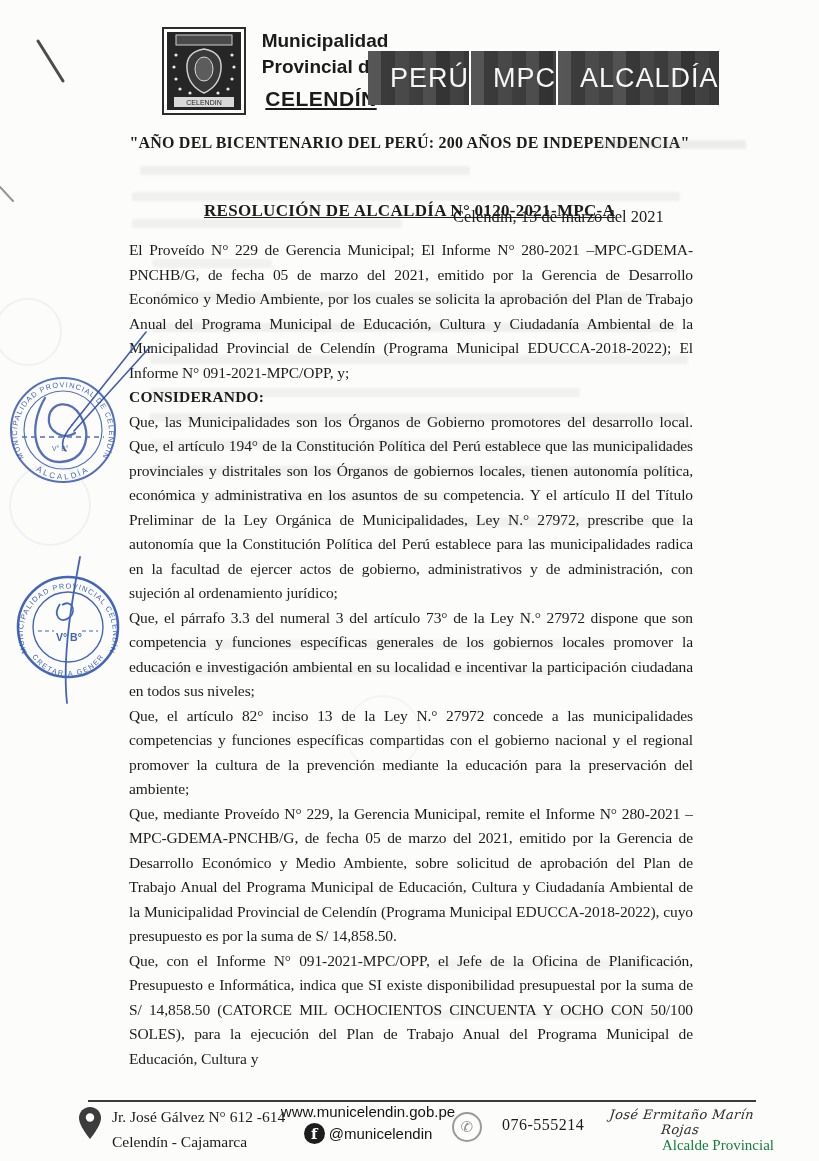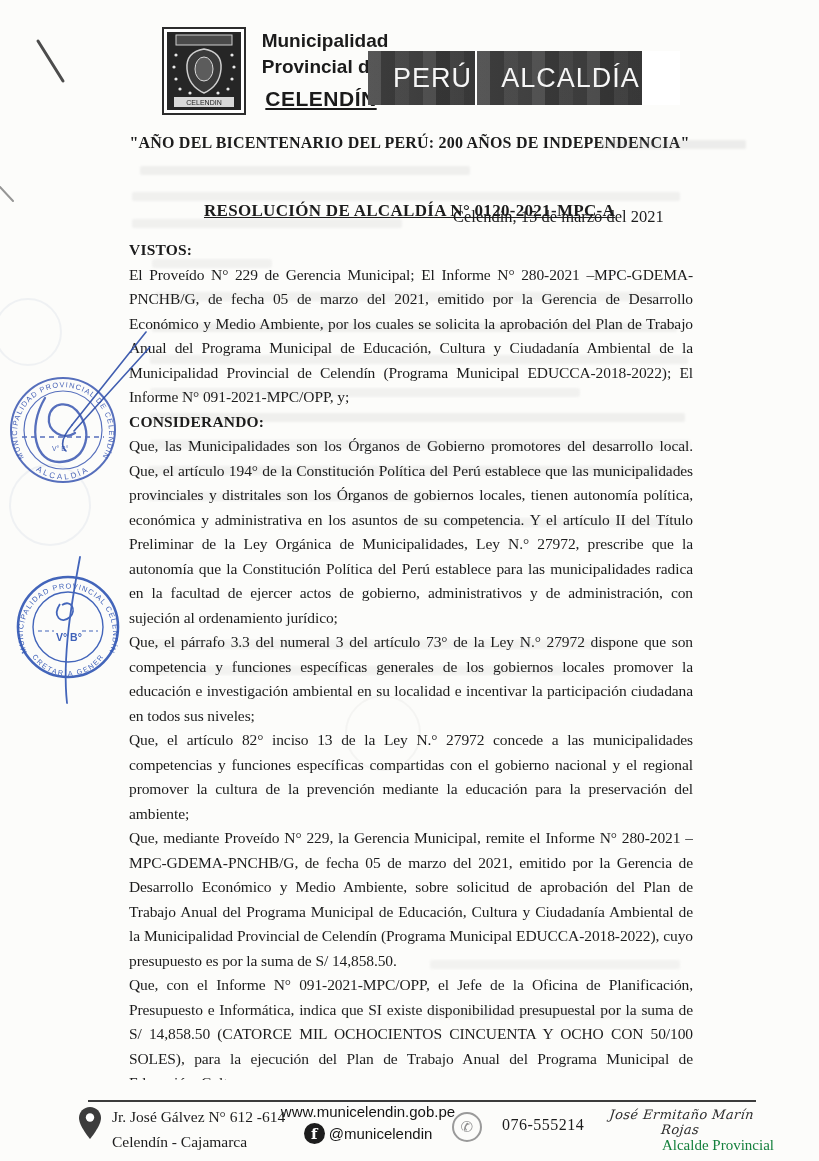--- a/index.html
+++ b/index.html
@@ -90,20 +90,21 @@
 </div>
 
 <div class="org-block">
   <div class="org-l1">Municipalidad</div>
   <div class="org-l2">Provincial de</div>
   <div class="org-name">CELENDÍN</div>
 </div>
 
 <div class="banner">
   <div class="cell c1">PERÚ</div>
+  <div class="cell c2">MPC</div>
   <div class="cell c3">ALCALDÍA</div>
 </div>
 
 <div class="motto">"AÑO DEL BICENTENARIO DEL PERÚ: 200 AÑOS DE INDEPENDENCIA"</div>
 <div class="res-title">RESOLUCIÓN DE ALCALDÍA N° 0120-2021-MPC-A</div>
 <div class="dateline">Celendín, 15 de marzo del 2021</div>
 
 <div class="ghost" style="left:598px;top:140px;width:148px;"></div>
 <div class="ghost" style="left:140px;top:166px;width:330px;opacity:.11;"></div>
 <div class="ghost" style="left:132px;top:192px;width:548px;opacity:.10;"></div>
@@ -117,21 +118,20 @@
 <div class="ghost" style="left:150px;top:440px;width:540px;opacity:.10;"></div>
 <div class="ghost" style="left:148px;top:466px;width:535px;opacity:.10;"></div>
 <div class="ghost" style="left:148px;top:492px;width:300px;opacity:.09;"></div>
 <div class="ghost" style="left:400px;top:518px;width:280px;opacity:.09;"></div>
 <div class="ghost" style="left:150px;top:640px;width:470px;opacity:.09;"></div>
 <div class="ghost" style="left:150px;top:666px;width:420px;opacity:.08;"></div>
 <div class="ghost" style="left:430px;top:960px;width:250px;opacity:.08;"></div>
 <div class="ghost" style="left:430px;top:1010px;width:230px;opacity:.08;"></div>
 
 <div class="doc-body">
-  <p><span class="sec-head">VISTOS:</span></p>
   <p>El Proveído N° 229 de Gerencia Municipal; El Informe N° 280-2021 –MPC-GDEMA-PNCHB/G, de fecha 05 de marzo del 2021, emitido por la Gerencia de Desarrollo Económico y Medio Ambiente, por los cuales se solicita la aprobación del Plan de Trabajo Anual del Programa Municipal de Educación, Cultura y Ciudadanía Ambiental de la Municipalidad Provincial de Celendín (Programa Municipal EDUCCA-2018-2022); El Informe N° 091-2021-MPC/OPP, y;</p>
   <p><span class="sec-head">CONSIDERANDO:</span></p>
   <p>Que, las Municipalidades son los Órganos de Gobierno promotores del desarrollo local. Que, el artículo 194° de la Constitución Política del Perú establece que las municipalidades provinciales y distritales son los Órganos de gobiernos locales, tienen autonomía política, económica y administrativa en los asuntos de su competencia. Y el artículo II del Título Preliminar de la Ley Orgánica de Municipalidades, Ley N.° 27972, prescribe que la autonomía que la Constitución Política del Perú establece para las municipalidades radica en la facultad de ejercer actos de gobierno, administrativos y de administración, con sujeción al ordenamiento jurídico;</p>
   <p>Que, el párrafo 3.3 del numeral 3 del artículo 73° de la Ley N.° 27972 dispone que son competencia y funciones específicas generales de los gobiernos locales promover la educación e investigación ambiental en su localidad e incentivar la participación ciudadana en todos sus niveles;</p>
   <p>Que, el artículo 82° inciso 13 de la Ley N.° 27972 concede a las municipalidades competencias y funciones específicas compartidas con el gobierno nacional y el regional promover la cultura de la prevención mediante la educación para la preservación del ambiente;</p>
   <p>Que, mediante Proveído N° 229, la Gerencia Municipal, remite el Informe N° 280-2021 –MPC-GDEMA-PNCHB/G, de fecha 05 de marzo del 2021, emitido por la Gerencia de Desarrollo Económico y Medio Ambiente, sobre solicitud de aprobación del Plan de Trabajo Anual del Programa Municipal de Educación, Cultura y Ciudadanía Ambiental de la Municipalidad Provincial de Celendín (Programa Municipal EDUCCA-2018-2022), cuyo presupuesto es por la suma de S/ 14,858.50.</p>
   <p>Que, con el Informe N° 091-2021-MPC/OPP, el Jefe de la Oficina de Planificación, Presupuesto e Informática, indica que SI existe disponibilidad presupuestal por la suma de S/ 14,858.50 (CATORCE MIL OCHOCIENTOS CINCUENTA Y OCHO CON 50/100 SOLES), para la ejecución del Plan de Trabajo Anual del Programa Municipal de Educación, Cultura y</p>
 </div>
 
 <svg class="overlay" width="819" height="1161" viewBox="0 0 819 1161">

